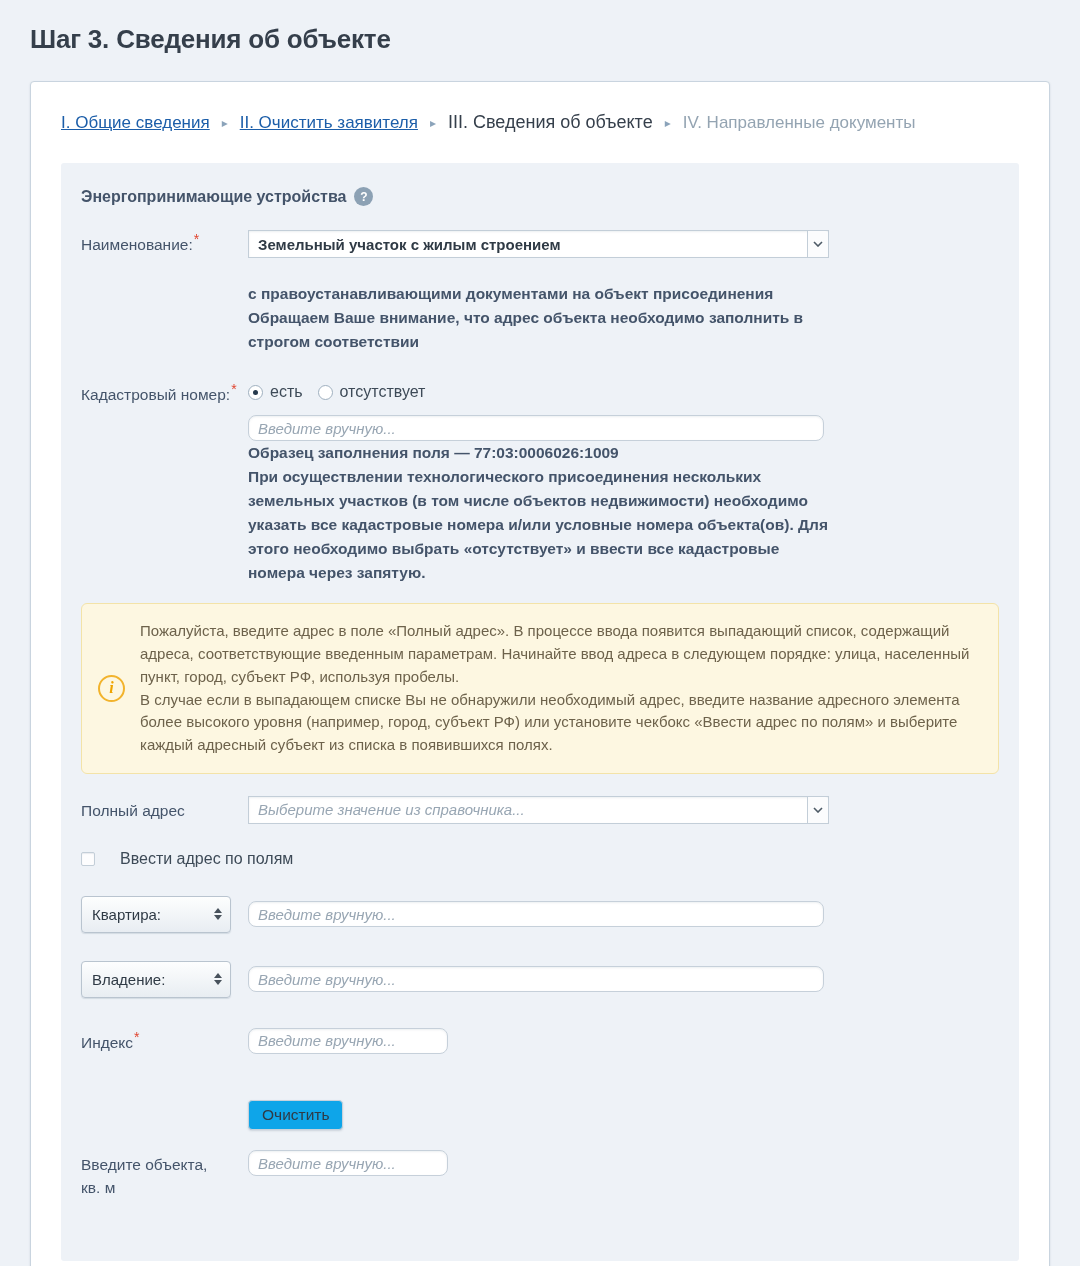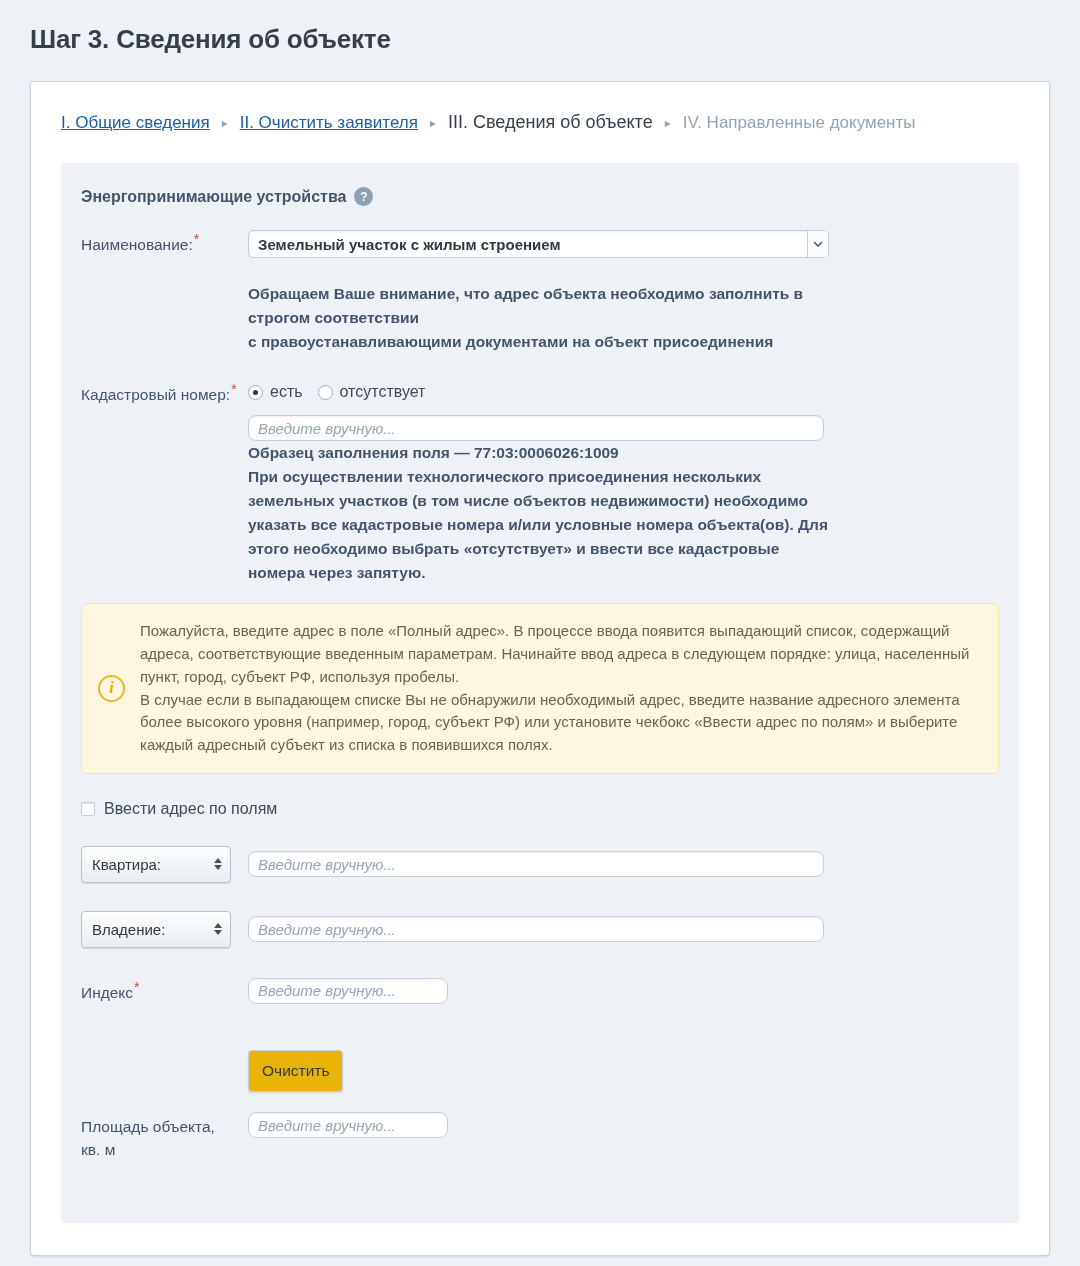--- a/index.html
+++ b/index.html
@@ -46,21 +46,21 @@
   }
   
   .row { display:flex; align-items:flex-start; }
   .row .lbl { width:167px; flex:0 0 167px; font-size:15.5px; color:#44546a; line-height:1.45; padding-top:4px; }
   .row .ctl { flex:1; }
   .req { color:#e0452f; font-size:14px; vertical-align:super; line-height:0; margin-left:1px; }
   
   .combo {
     width:581px; height:28px;
     background:#ffffff;
-    border:1px solid #c3ced8; border-radius:5px;
+    border:1px solid #c3ced8; border-radius:0;
     display:flex; align-items:stretch;
     cursor:pointer;
     box-shadow:inset 0 1px 2px rgba(150,165,180,0.18);
   }
   .combo .combo-text {
     flex:1; display:flex; align-items:center; padding:0 9px;
     font-size:15px; font-weight:bold; color:#2f3a45;
     white-space:nowrap; overflow:hidden;
   }
   .combo .combo-text.placeholder { font-weight:normal; font-style:italic; color:#98a6b3; }
@@ -103,46 +103,46 @@
     position:absolute; left:16px; top:50%; margin-top:-14px;
     width:27px; height:27px; border-radius:50%;
     border:2px solid #f2b32c;
     color:#efa400; font-family:"Liberation Serif","DejaVu Serif",serif;
     font-style:italic; font-weight:bold; font-size:16px;
     display:flex; align-items:center; justify-content:center;
   }
   
   .check-row { display:flex; align-items:center; gap:9px; cursor:pointer; }
   .checkbox { width:14px; height:14px; background:#fdfdfe; border:1px solid #c3ced8; border-radius:2px; box-shadow:inset 0 1px 1px rgba(150,165,180,0.2); flex:0 0 14px; }
-  .check-lbl { font-size:16px; color:#3d4a57; }
+  .check-lbl { font-size:16px; color:#3d4a57;margin-left:16px; }
   
   .nat-select {
     width:150px; height:37px;
     border:1px solid #b9c4cf; border-radius:4px;
     background:linear-gradient(#fdfefe,#e8edf2);
     box-shadow:0 1px 1px rgba(150,165,180,0.3);
     display:flex; align-items:center;
     padding:0 8px 0 10px;
     cursor:pointer;
     flex:0 0 150px;
   }
   .nat-select .ns-text { flex:1; font-size:15px; color:#2f3a45; }
   .spinner { display:flex; flex-direction:column; gap:2px; align-items:center; }
   .tri-up { width:0; height:0; border-left:4px solid transparent; border-right:4px solid transparent; border-bottom:5px solid #48525c; }
   .tri-down { width:0; height:0; border-left:4px solid transparent; border-right:4px solid transparent; border-top:5px solid #48525c; }
   .pair-row { display:flex; align-items:center; gap:17px; }
   
   .btn-clear {
     margin-left:167px;
-    background:#eab308;
+    background:#0ea5e9;
     border:1px solid #c8d2dc; border-radius:4px;
     box-shadow:0 1px 2px rgba(140,155,170,0.35);
     font-family:"Liberation Sans","DejaVu Sans",sans-serif;
     font-size:15.5px; color:#2f3a45;
-    padding:11px 13px;
+    padding:5px 13px;
     cursor:pointer;
   } .mt12{} .mt14{margin-top:14px;}
   .mt20{margin-top:20px;} .mt24{margin-top:24px;} .mt26{margin-top:26px;}
   .mt28{margin-top:28px;} .mt30{margin-top:30px;} .mt46{margin-top:46px;}
   .chev-svg { display:block; }
 </style>
 </head>
 <body>
 
 <div class="page-title">Шаг 3. Сведения об объекте</div>
@@ -172,22 +172,22 @@
       <div class="ctl">
         <div class="combo">
           <span class="combo-text">Земельный участок с жилым строением</span>
           <span class="combo-arrow">
             <svg class="chev-svg" width="10" height="6" viewBox="0 0 10 6">
                 <polyline points="1,1 5,5 9,1" fill="none" stroke="#4d5a66" stroke-width="1.6"></polyline>
               </svg>
           </span>
         </div>
         <div class="bold-note mt24">
+          <div>с правоустанавливающими документами на объект присоединения</div>
           <div>Обращаем Ваше внимание, что адрес объекта необходимо заполнить в строгом соответствии</div>
-          <div>с правоустанавливающими документами на объект присоединения</div>
         </div>
       </div>
     </div>
 
     
     <div class="row mt26">
       <div class="lbl"><span>Кадастровый номер:</span><span class="req">*</span></div>
       <div class="ctl">
         <div class="radio-row">
           <span class="radio checked"></span>
@@ -204,20 +204,33 @@
     </div>
 
     
     <div class="info-box">
       <span class="info-icon">i</span>
       <div>Пожалуйста, введите адрес в поле «Полный адрес». В процессе ввода появится выпадающий список, содержащий адреса, соответствующие введенным параметрам. Начинайте ввод адреса в следующем порядке: улица, населенный пункт, город, субъект РФ, используя пробелы.</div>
       <div>В случае если в выпадающем списке Вы не обнаружили необходимый адрес, введите название адресного элемента более высокого уровня (например, город, субъект РФ) или установите чекбокс «Ввести адрес по полям» и выберите каждый адресный субъект из списка в появившихся полях.</div>
     </div>
 
     
+    <div class="row">
+      <div class="lbl">Полный адрес</div>
+      <div class="ctl">
+        <div class="combo">
+          <span class="combo-text placeholder">Выберите значение из справочника...</span>
+          <span class="combo-arrow">
+            <svg class="chev-svg" width="10" height="6" viewBox="0 0 10 6">
+                <polyline points="1,1 5,5 9,1" fill="none" stroke="#4d5a66" stroke-width="1.6"></polyline>
+              </svg>
+          </span>
+        </div>
+      </div>
+    </div>
 
     
     <div class="check-row mt26">
       <span class="checkbox"></span>
       <span class="check-lbl">Ввести адрес по полям</span>
     </div>
 
     
     <div class="pair-row mt28">
       <div class="nat-select">
@@ -249,21 +262,21 @@
         <input class="tinput w-short" type="text" placeholder="Введите вручную..." style="">
       </div>
     </div>
 
     
     <button class="btn-clear mt46">Очистить</button>
 
     
     <div class="row mt20">
       <div class="lbl">
-        <div>Площадь объекта,</div>
+        <div>Введите объекта,</div>
         <div>кв. м</div>
       </div>
       <div class="ctl">
         <input class="tinput w-short" type="text" placeholder="Введите вручную..." style="">
       </div>
     </div>
 
   </div>
 </div>
 

